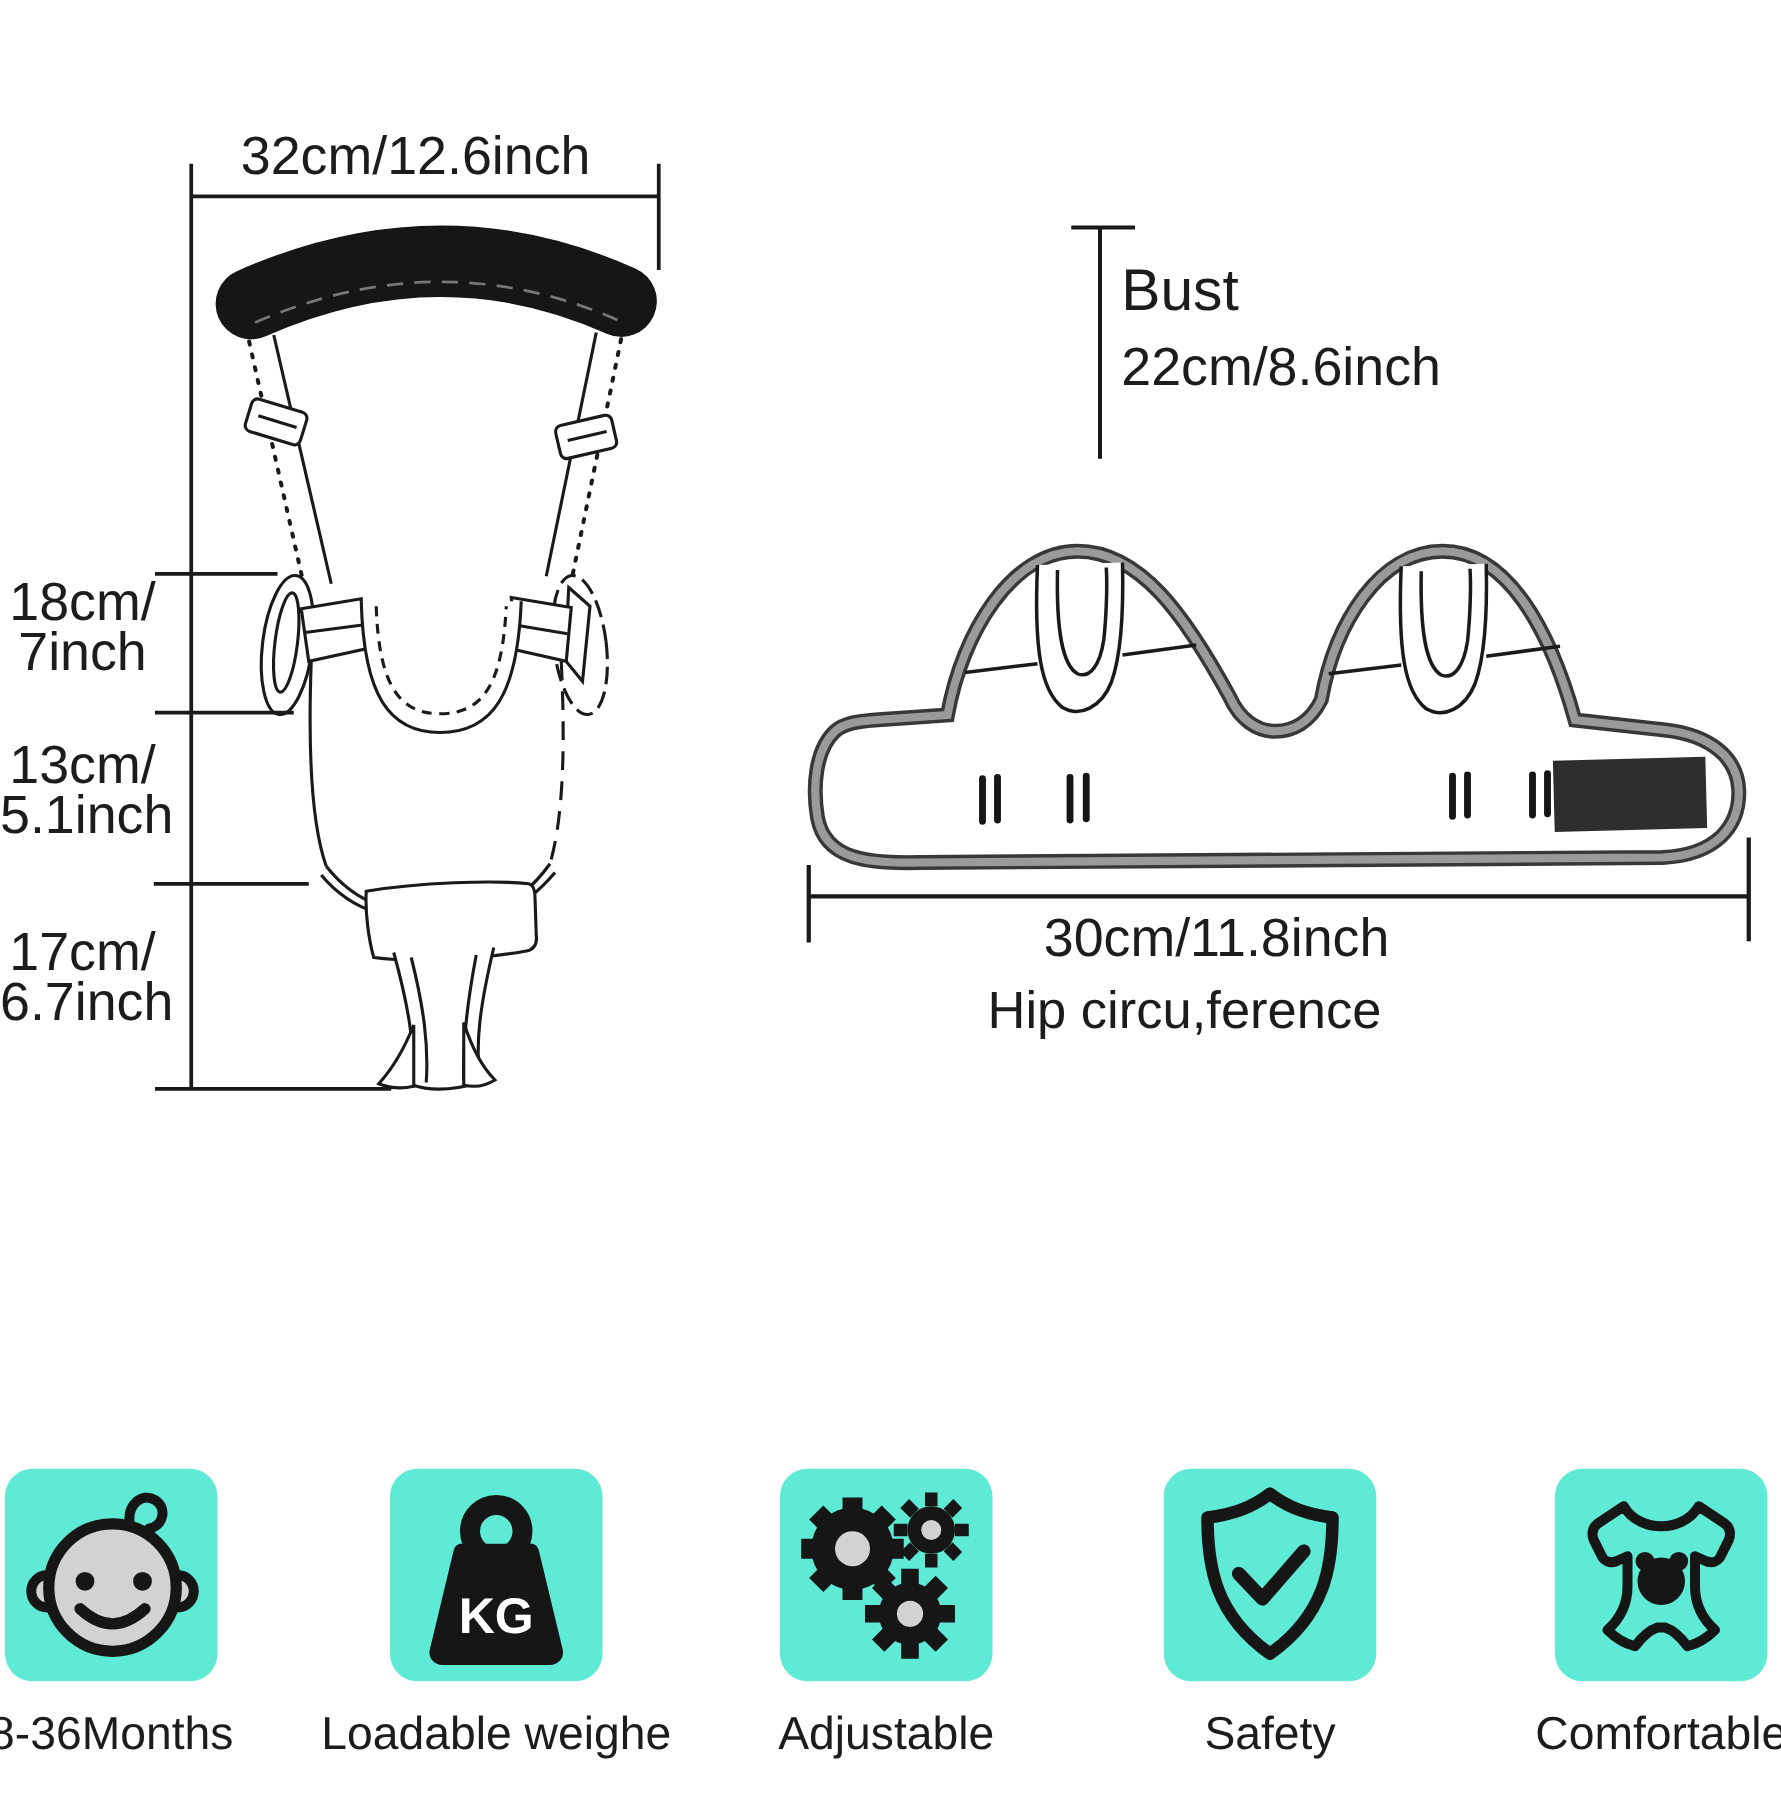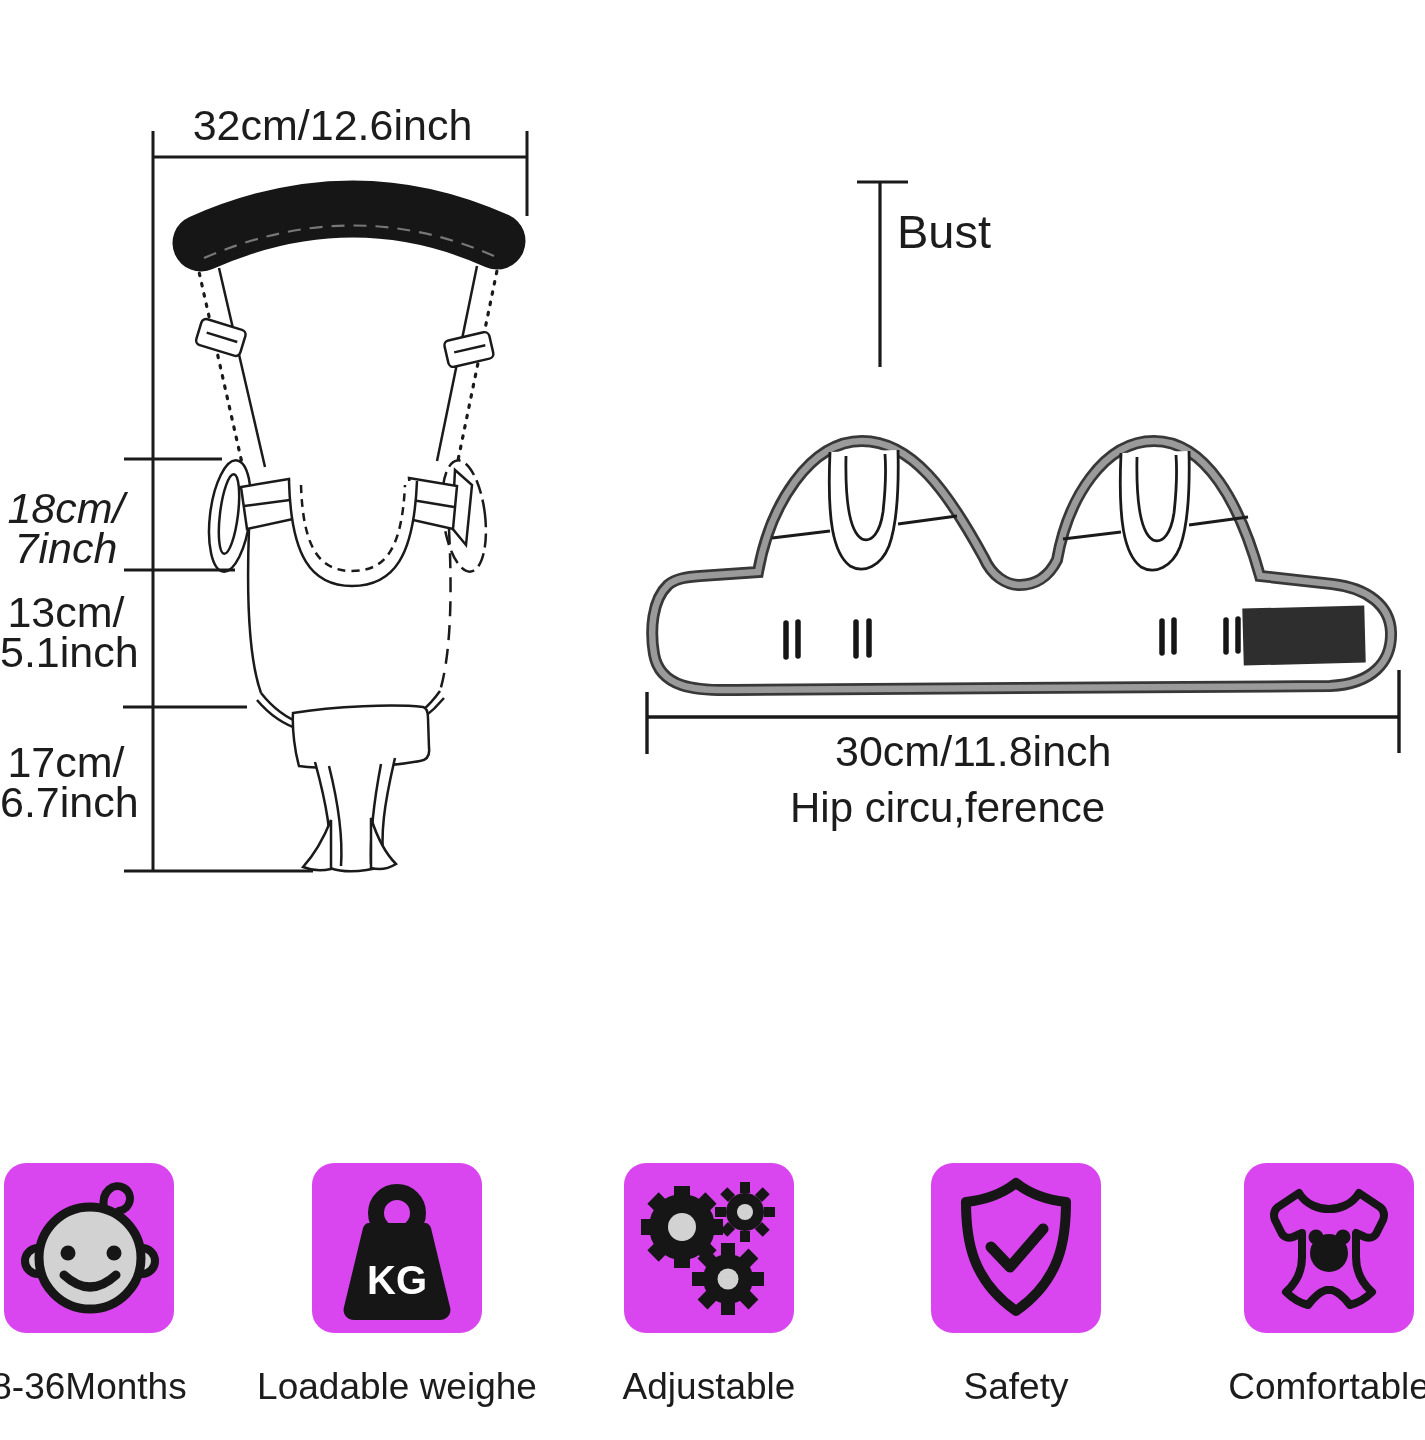--- a/index.html
+++ b/index.html
@@ -3,29 +3,29 @@
 <meta charset="utf-8">
 <style>
   html,body{margin:0;padding:0;background:#fff;}
   body{font-family:"Liberation Sans", sans-serif;color:#1c1c1c;overflow:hidden;}
   .stage{position:relative;width:1425px;height:1440px;background:#fff;overflow:hidden;}
   .lineart{position:absolute;left:0;top:0;width:1425px;height:910px;}
   .txt{position:absolute;white-space:pre;color:#1c1c1c;}
   .title{left:105px;top:28px;width:450px;text-align:center;font-size:54px;font-weight:600;letter-spacing:-1px;}
   .dim-top{left:150px;top:101px;width:365px;text-align:center;font-size:43px;font-weight:500;}
   .side-label{left:0px;width:132px;text-align:center;font-size:43px;font-weight:500;line-height:0.93;}
-  .side-1{top:488px;font-style:italic;}
+  .side-1{top:462px;}
   .side-2{top:592px;}
   .side-3{top:742px;}
   .bust-label{left:897px;top:204px;font-size:47px;font-weight:500;}
   .bust-value{left:897px;top:270px;font-size:43px;font-weight:500;}
   .hip-value{left:835px;top:727px;width:420px;font-size:43px;font-weight:500;}
   .hip-label{left:790px;top:784px;width:510px;text-align:left;font-size:42px;font-weight:500;}
   .feature{position:absolute;top:1163px;width:300px;text-align:center;}
-  .tile{width:170px;height:170px;margin:0 auto;background:#d946ef;border-radius:22px;position:relative;}
+  .tile{width:170px;height:170px;margin:12px auto;background:#5eead4;border-radius:22px;position:relative;}
   .tile svg{position:absolute;left:0;top:0;}
   .feature-label{position:absolute;top:203px;left:0;width:300px;text-align:center;font-size:37px;font-weight:500;}
   .f1{left:-61px;} .f2{left:247px;} .f3{left:559px;} .f4{left:866px;} .f5{left:1179px;}
 </style>
 </head>
 <body>
 
 <div class="stage">
 
   <svg class="lineart" viewBox="0 0 1425 910" aria-hidden="true">
@@ -141,20 +141,21 @@
     </g>
   </svg>
 
   <div class="txt dim-top">32cm/12.6inch</div>
 
   <div class="txt side-label side-1"><span>18cm/</span><br><span>7inch</span></div>
   <div class="txt side-label side-2"><span>13cm/</span><br><span>5.1inch</span></div>
   <div class="txt side-label side-3"><span>17cm/</span><br><span>6.7inch</span></div>
 
   <div class="txt bust-label">Bust</div>
+  <div class="txt bust-value">22cm/8.6inch</div>
 
   <div class="txt hip-value">30cm/11.8inch</div>
   <div class="txt hip-label">Hip circu,ference</div>
 
   <div class="feature f1">
     <div class="tile">
       <svg viewBox="0 0 170 170" width="170" height="170">
         <circle cx="34" cy="98" r="13" fill="#d2d2d2" stroke="#161616" stroke-width="8"></circle>
         <circle cx="138" cy="98" r="13" fill="#d2d2d2" stroke="#161616" stroke-width="8"></circle>
         <circle cx="86" cy="95" r="51" fill="#d2d2d2" stroke="#161616" stroke-width="9"></circle>

